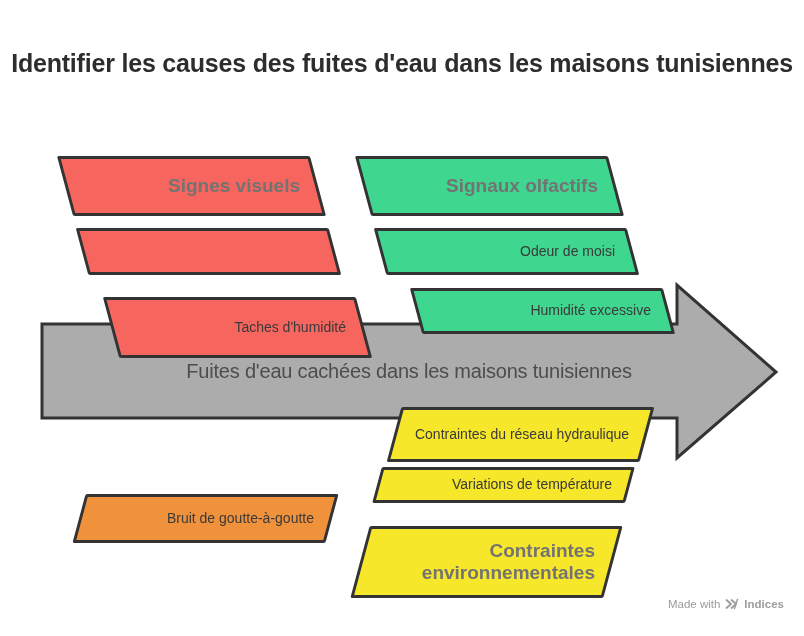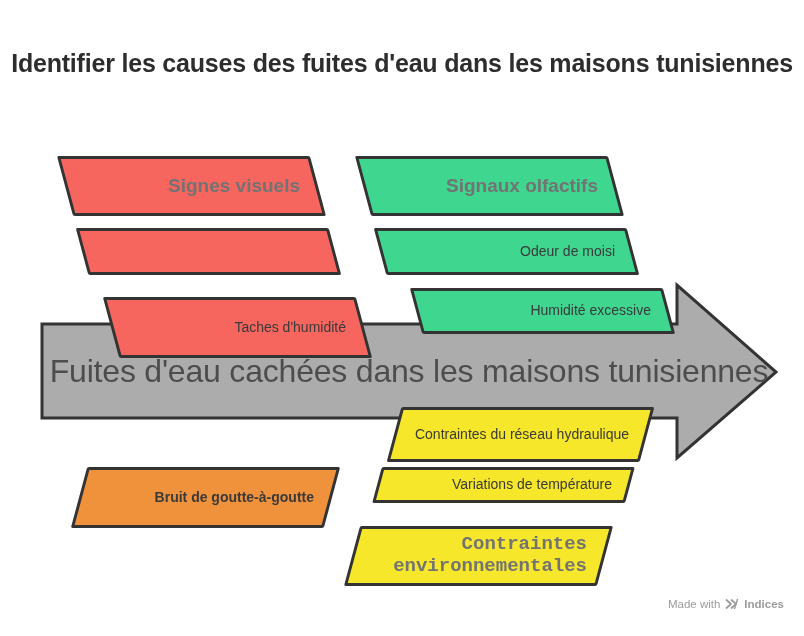--- a/index.html
+++ b/index.html
@@ -15,21 +15,21 @@
   }
   .title {
     position: absolute; left: 0; top: 48px; width: 804px; height: 30px;
     text-align: center; font-size: 25px; font-weight: 700; letter-spacing: -0.2px;
     color: var(--title_text); white-space: nowrap; line-height: 30px;
   }
   .arrow-svg { position: absolute; left: 0; top: 0; z-index: 1; }
   .arrow-label {
     position: absolute; left: 42px; top: 324px; width: 734px; height: 94px;
     z-index: 2; display: flex; align-items: center; justify-content: center;
-    font-size: 32px; color: var(--arrow_text); letter-spacing: -0.2px; white-space: nowrap;
+    font-size: 20px; color: var(--arrow_text); letter-spacing: -0.2px; white-space: nowrap;
   }
   .row { position: absolute; width: 253px; z-index: 3; }
   .row .bg {
     position: absolute; inset: 0; border: 3px solid var(--outline); border-radius: 2px;
   }
   .skew-top .bg { transform: skewX(15deg); }
   .skew-bottom .bg { transform: skewX(-15deg); }
   .bg-red .bg { background: var(--red); }
   .bg-green .bg { background: var(--green); }
   .bg-orange .bg { background: var(--orange); }
@@ -79,34 +79,34 @@
   </div>
   <div class="row skew-top bg-green" style="left:380px; top:228px; height:47px;">
     <div class="bg"></div>
     <div class="label">Odeur de moisi</div>
   </div>
   <div class="row skew-top bg-green" style="left:416px; top:288px; height:46px;">
     <div class="bg"></div>
     <div class="label">Humidité excessive</div>
   </div>
 
-  <div class="row skew-bottom bg-orange" style="left:79px; top:467px; height:61px;font-weight:bold;">
+  <div class="row skew-bottom bg-orange" style="left:79px; top:494px; height:49px;">
     <div class="bg"></div>
     <div class="label">Bruit de goutte-à-goutte</div>
   </div>
 
   <div class="row skew-bottom bg-yellow" style="left:394px; top:407px; height:55px;">
     <div class="bg"></div>
     <div class="label">Contraintes du réseau hydraulique</div>
   </div>
   <div class="row skew-bottom bg-yellow" style="left:377px; top:467px; height:36px;">
     <div class="bg"></div>
     <div class="label">Variations de température</div>
   </div>
-  <div class="row header skew-bottom bg-yellow" style="left:352px; top:526px; height:60px;font-family:Liberation Mono, monospace;">
+  <div class="row header skew-bottom bg-yellow" style="left:360px; top:526px; height:72px;">
     <div class="bg"></div>
     <div class="label">Contraintes environnementales</div>
   </div>
 
   <div class="watermark">
     <span>Made with</span>
     <svg class="napkin-logo" width="14" height="12" viewBox="0 0 14 12" aria-hidden="true">
       <path d="M1.5 2 L6 6 L1.5 10" fill="none" stroke="#9C9C9C" stroke-width="1.8" stroke-linecap="round" stroke-linejoin="round"></path>
       <path d="M6.5 2 L11 6 L6.5 10" fill="none" stroke="#9C9C9C" stroke-width="1.8" stroke-linecap="round" stroke-linejoin="round"></path>
       <path d="M12.5 1.5 L9.5 10.5" fill="none" stroke="#9C9C9C" stroke-width="1.4" stroke-linecap="round"></path>

